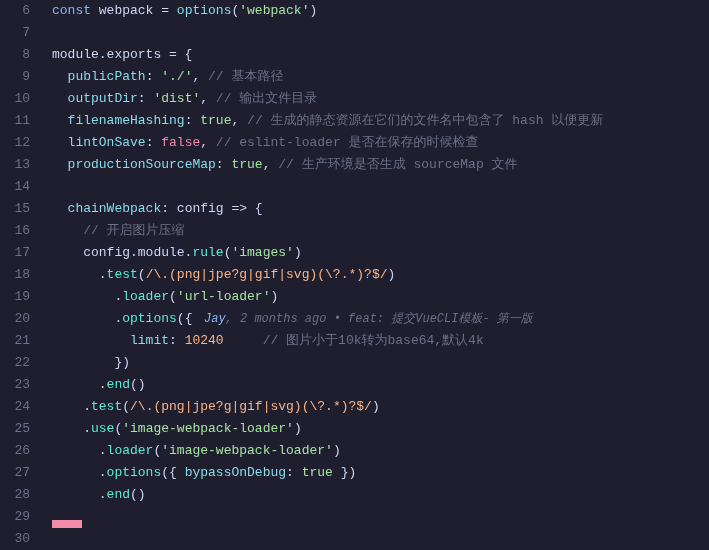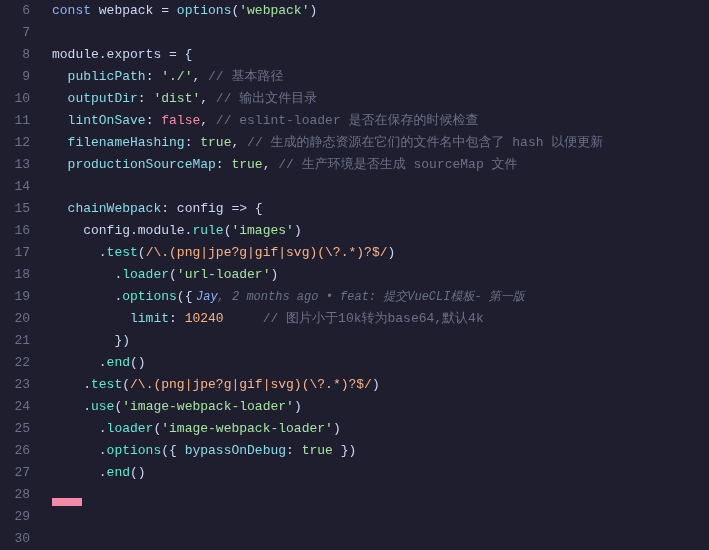--- a/index.html
+++ b/index.html
@@ -72,21 +72,21 @@
     .comment { color: #6c7086; margin-top: 8px; } 
     .punc { color: #cdd6f4; } 
     .method { color: #5eead4; } 
     .regex { color: #fab387; margin-top: 16px; } 
     .arrow { color: #cdd6f4; }
     .plain { color: #cdd6f4; }
     .func-name { color: #89dceb; }
 
     .blame-overlay {
       position: absolute;
-      left: 118px;
+      left: 126px;
       top: 0;
       height: 22px;
       line-height: 22px;
       color: #6c7086;
       font-size: 12px;
       font-style: italic;
       white-space: nowrap;
       pointer-events: none;
       z-index: 10;
       background-color: transparent;
@@ -137,25 +137,26 @@
       <span class="ln">28</span>
       <span class="ln">29</span>
       <span class="ln">30</span>
     </div>
   <div class="code-content" id="code-lines">
       <div class="code-line"><span class="kw">const </span><span class="plain">webpack = </span><span class="func-name">options</span><span class="punc">(</span><span class="str">'webpack'</span><span class="punc">)</span></div>
       <div class="code-line">&nbsp;</div>
       <div class="code-line"><span class="plain">module.exports = {</span></div>
       <div class="code-line"><span class="plain">  </span><span class="prop">publicPath</span><span class="plain">: </span><span class="str">'./'</span><span class="plain">, </span><span class="comment">// 基本路径</span></div>
       <div class="code-line"><span class="plain">  </span><span class="prop">outputDir</span><span class="plain">: </span><span class="str">'dist'</span><span class="plain">, </span><span class="comment">// 输出文件目录</span></div>
+      <div class="code-line"><span class="plain">  </span><span class="prop">filenameHashing</span><span class="plain">: </span><span class="bool-t">true</span><span class="plain">, </span><span class="comment">// 生成的静态资源在它们的文件名中包含了 hash 以便更新</span></div>
       <div class="code-line"><span class="plain">  </span><span class="prop">lintOnSave</span><span class="plain">: </span><span class="bool-f">false</span><span class="plain">, </span><span class="comment">// eslint-loader 是否在保存的时候检查</span></div>
-      <div class="code-line"><span class="plain">  </span><span class="prop">filenameHashing</span><span class="plain">: </span><span class="bool-t">true</span><span class="plain">, </span><span class="comment">// 生成的静态资源在它们的文件名中包含了 hash 以便更新</span></div>
       <div class="code-line"><span class="plain">  </span><span class="prop">productionSourceMap</span><span class="plain">: </span><span class="bool-t">true</span><span class="plain">, </span><span class="comment">// 生产环境是否生成 sourceMap 文件</span></div>
       <div class="code-line">&nbsp;</div>
       <div class="code-line"><span class="plain">  </span><span class="prop">chainWebpack</span><span class="plain">: config </span><span class="arrow">=&gt;</span><span class="plain"> {</span></div>
+      <div class="code-line"><span class="plain">    </span><span class="comment">// 开启图片压缩</span></div>
       <div class="code-line"><span class="plain">    config.module.</span><span class="method">rule</span><span class="punc">(</span><span class="str">'images'</span><span class="punc">)</span></div>
       <div class="code-line"><span class="plain">      .</span><span class="method">test</span><span class="punc">(</span><span class="regex">/\.(png|jpe?g|gif|svg)(\?.*)?$/</span><span class="punc">)</span></div>
       <div class="code-line"><span class="plain">        .</span><span class="method">loader</span><span class="punc">(</span><span class="str">'url-loader'</span><span class="punc">)</span></div>
       <div class="code-line" style="position: relative;"><span class="plain">        .</span><span class="method">options</span><span class="punc">({</span><div class="blame-overlay"><span class="blame-author">Jay</span>, <span class="blame-time">2 months ago</span><span class="blame-dot"> • </span><span class="blame-msg">feat: 提交VueCLI模板- 第一版</span></div></div>
       <div class="code-line"><span class="plain">          </span><span class="prop">limit</span><span class="plain">: </span><span class="num">10240</span><span class="plain">     </span><span class="comment">// 图片小于10k转为base64,默认4k</span></div>
       <div class="code-line"><span class="plain">        })</span></div>
       <div class="code-line"><span class="plain">      .</span><span class="method">end</span><span class="punc">()</span></div>
       <div class="code-line"><span class="plain">    .</span><span class="method">test</span><span class="punc">(</span><span class="regex">/\.(png|jpe?g|gif|svg)(\?.*)?$/</span><span class="punc">)</span></div>
       <div class="code-line"><span class="plain">    .</span><span class="method">use</span><span class="punc">(</span><span class="str">'image-webpack-loader'</span><span class="punc">)</span></div>
       <div class="code-line"><span class="plain">      .</span><span class="method">loader</span><span class="punc">(</span><span class="str">'image-webpack-loader'</span><span class="punc">)</span></div>

